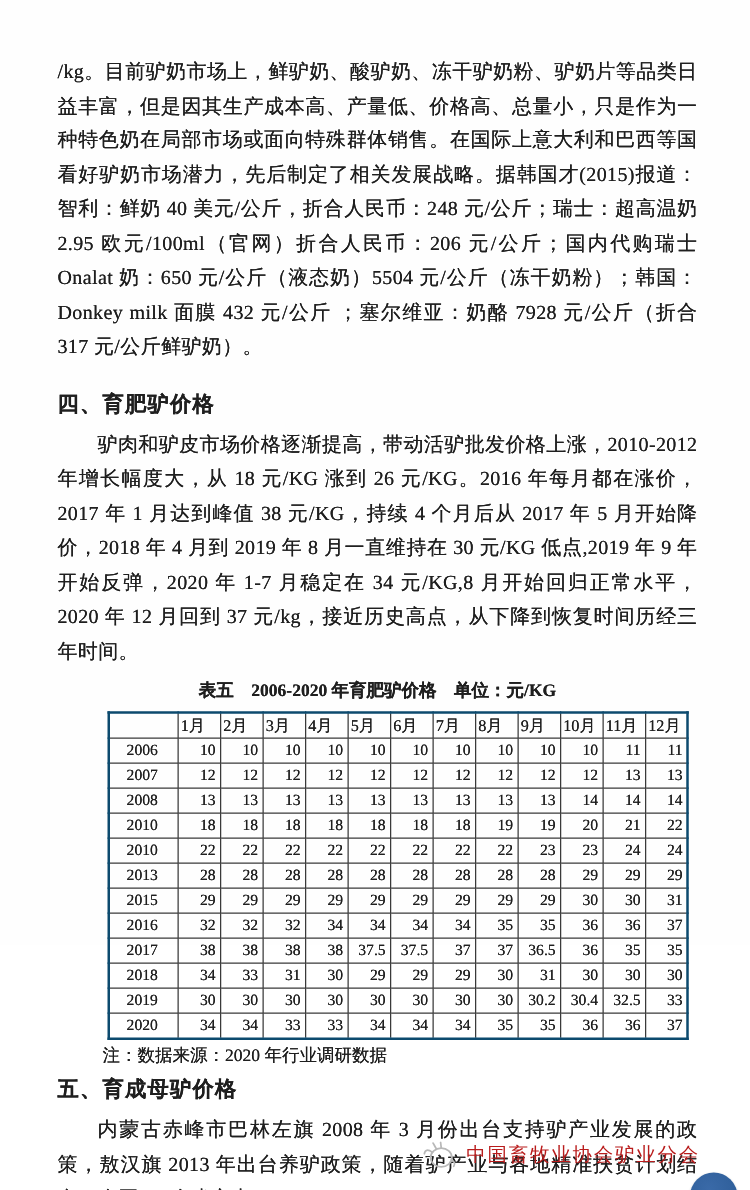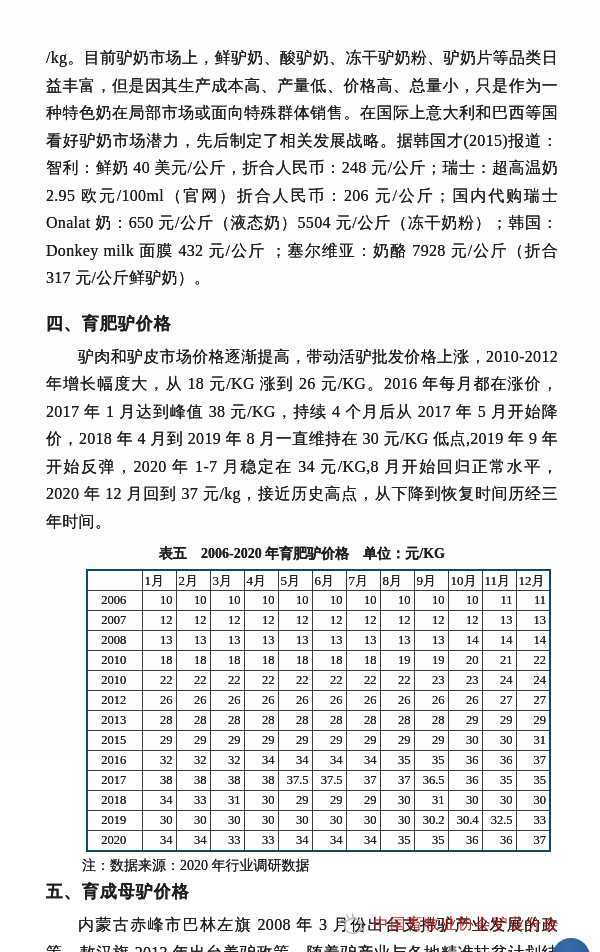--- a/index.html
+++ b/index.html
@@ -232,35 +232,20 @@
             <td>22</td>
             <td>22</td>
             <td>22</td>
             <td>22</td>
             <td>23</td>
             <td>23</td>
             <td>24</td>
             <td>24</td>
           </tr>
           <tr>
-            <td class="year-cell">2012</td>
-            <td>26</td>
-            <td>26</td>
-            <td>26</td>
-            <td>26</td>
-            <td>26</td>
-            <td>26</td>
-            <td>26</td>
-            <td>26</td>
-            <td>26</td>
-            <td>26</td>
-            <td>27</td>
-            <td>27</td>
-          </tr>
-          <tr>
             <td class="year-cell">2013</td>
             <td>28</td>
             <td>28</td>
             <td>28</td>
             <td>28</td>
             <td>28</td>
             <td>28</td>
             <td>28</td>
             <td>28</td>
             <td>28</td>

